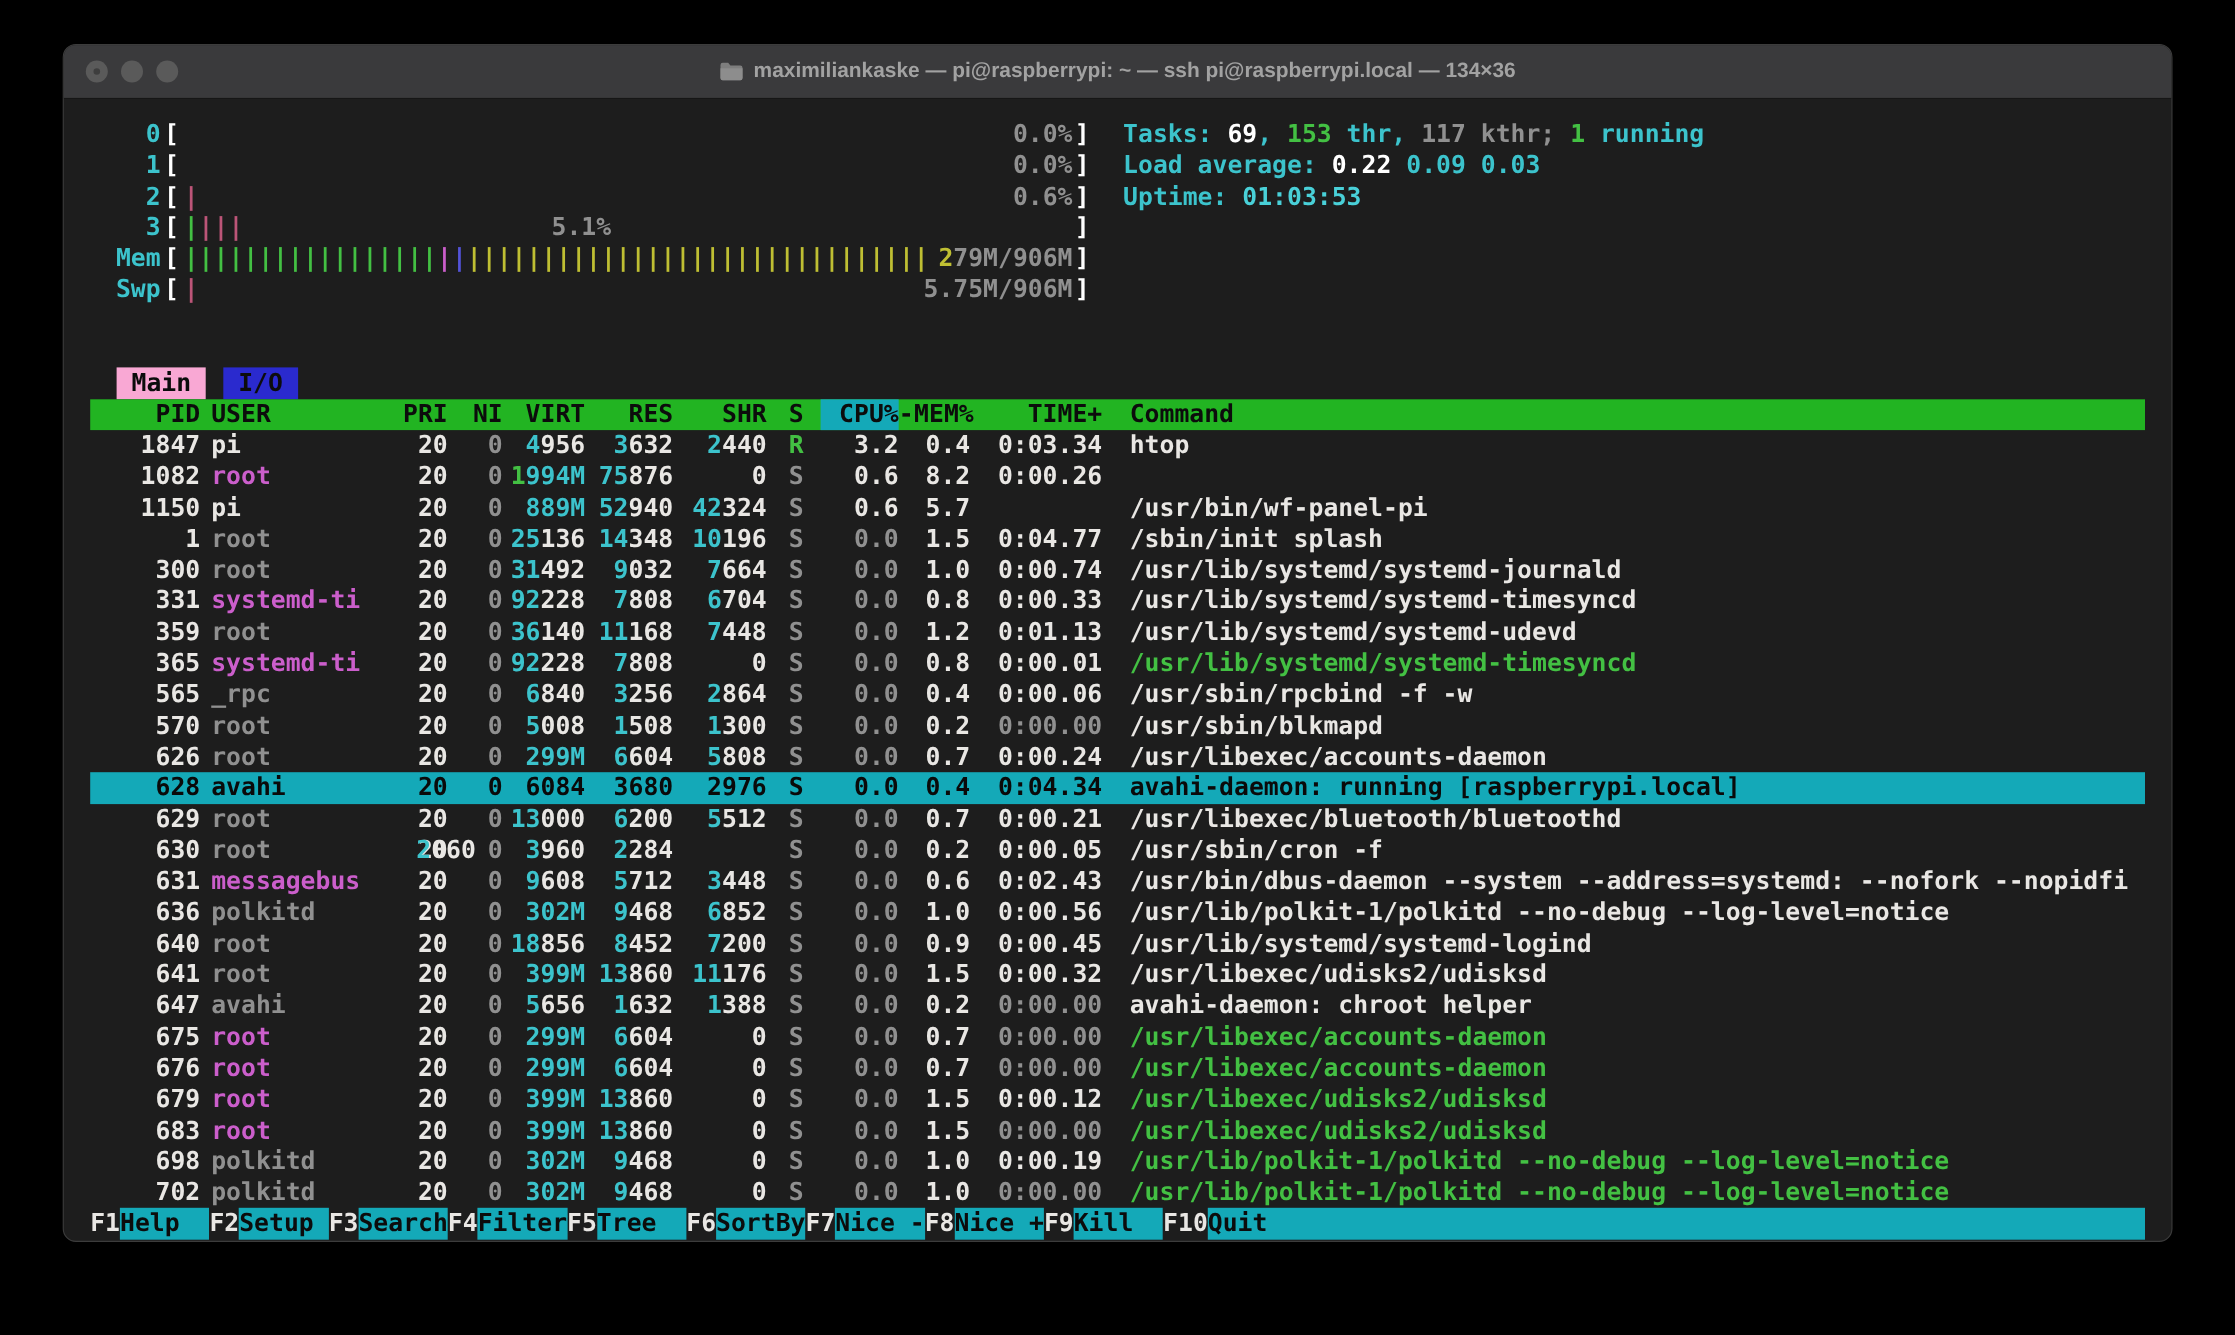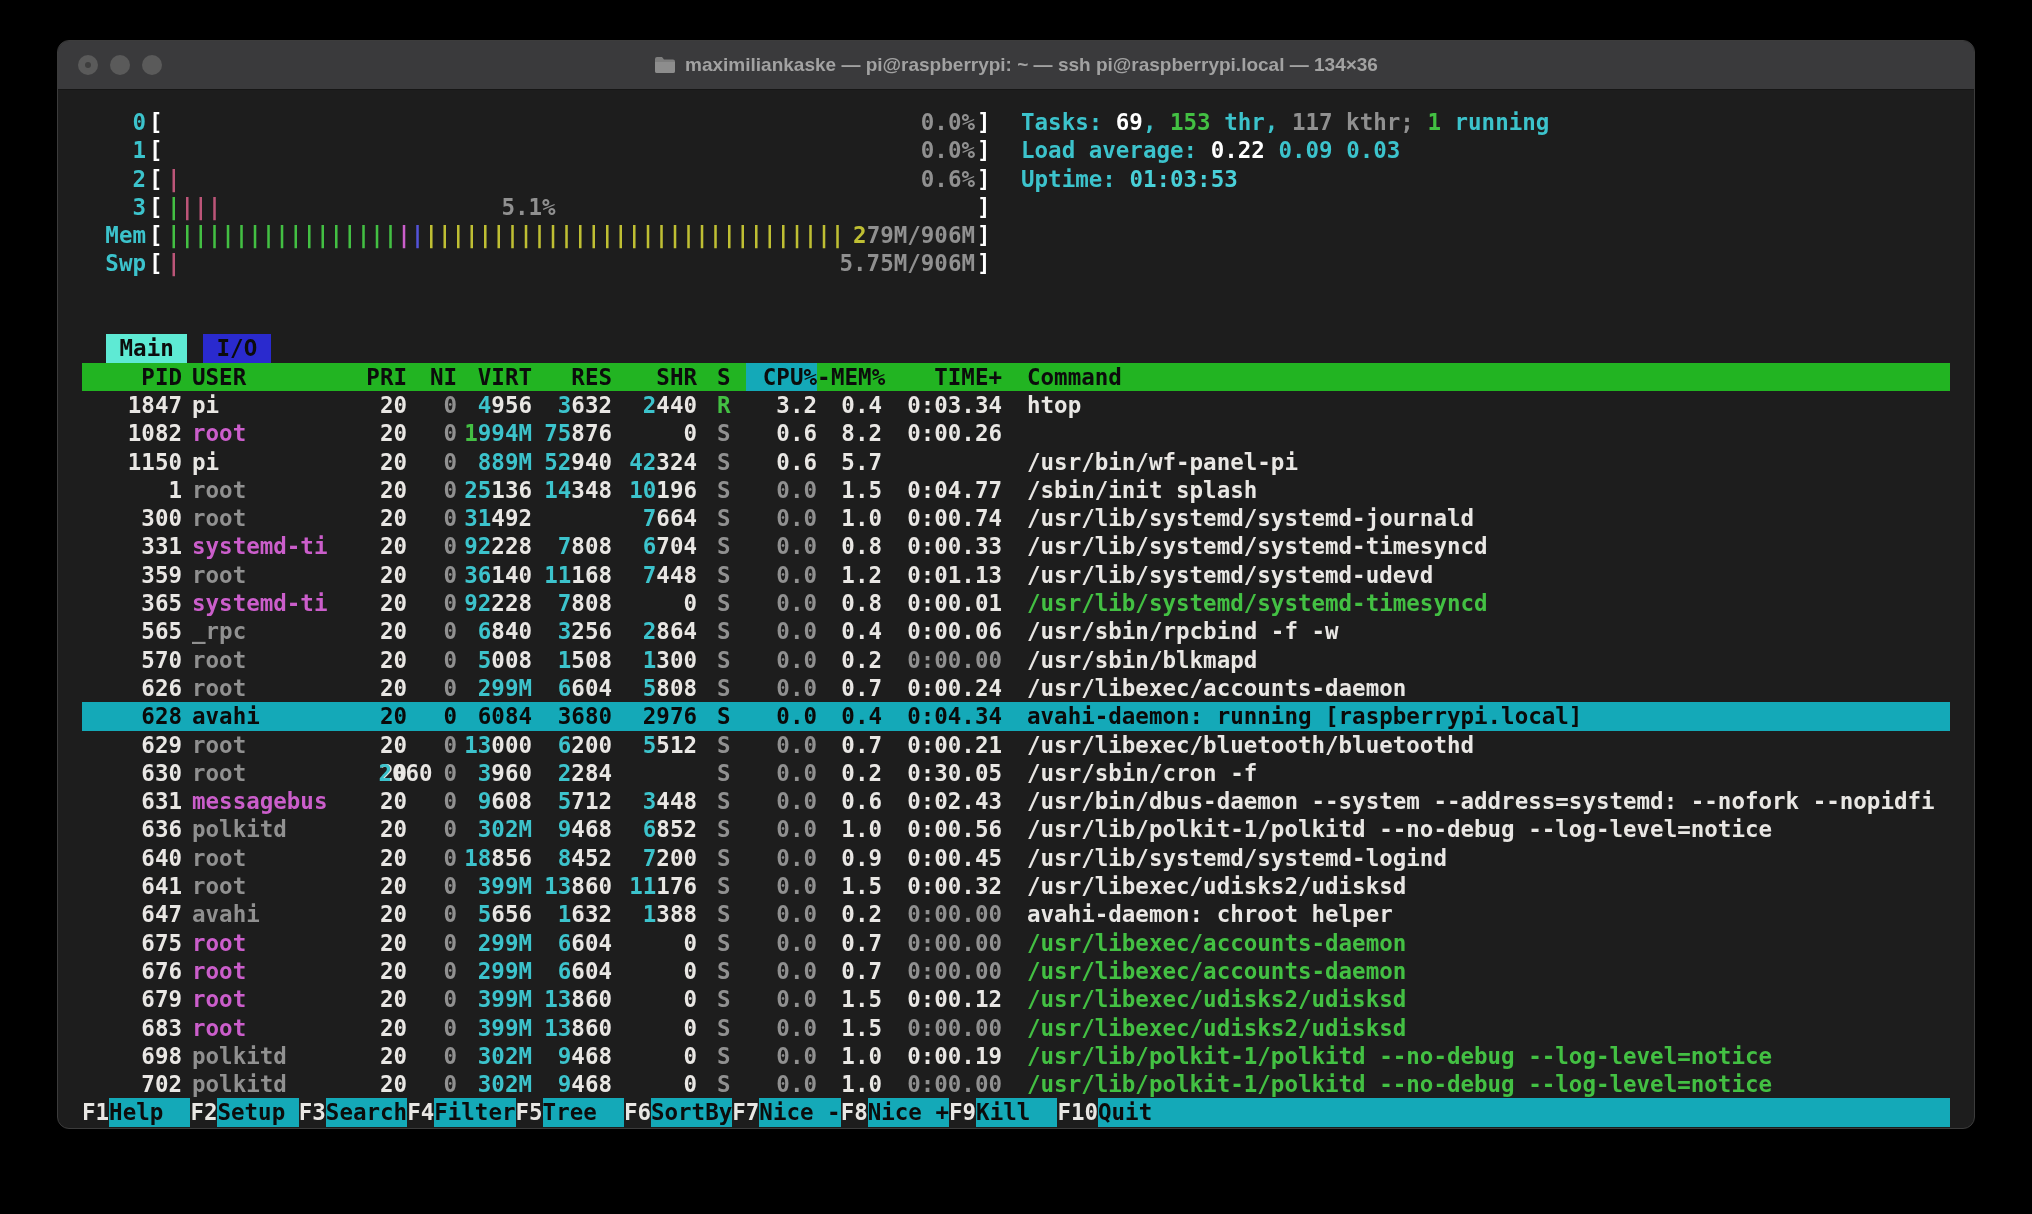--- a/index.html
+++ b/index.html
@@ -92,21 +92,21 @@
         <div class="trow">
           <span class="c-cyan" style="position: absolute; top: 0px; left: 0px; width: 64px; text-align: right;">Swp</span>
           <span class="c-whiteb" style="position: absolute; top: 0px; left: 67px;">[</span>
           <span style="position: absolute; top: 0px; left: 85px;"><span class="c-red">|</span></span>
           <span style="position: absolute; top: 0px; left: 0px; width: 893px; text-align: right;"><span class="c-gray">5.75M/906M</span></span>
           <span class="c-whiteb" style="position: absolute; top: 0px; left: 895px;">]</span>
         </div>
         <div class="trow"></div>
         <div class="trow"></div>
         <div class="trow">
-          <span class="c-black" style="position: absolute; top: 0px; left: 24px; background: #5eead4;"> Main </span>
+          <span class="c-black" style="position: absolute; top: 0px; left: 24px; background: #f9a8d4;"> Main </span>
           <span class="c-black" style="position: absolute; top: 0px; left: 121px; background: rgb(42, 42, 206);"> I/O </span>
         </div>
         <div class="trow hdr">
           <span class="c-black" style="position: absolute; top: 0px; left: 0px; width: 100px; text-align: right;">PID</span>
           <span class="c-black" style="position: absolute; top: 0px; left: 110px;">USER</span>
           <span class="c-black" style="position: absolute; top: 0px; left: 0px; width: 325px; text-align: right;">PRI</span>
           <span class="c-black" style="position: absolute; top: 0px; left: 0px; width: 375px; text-align: right;">NI</span>
           <span class="c-black" style="position: absolute; top: 0px; left: 0px; width: 450px; text-align: right;">VIRT</span>
           <span class="c-black" style="position: absolute; top: 0px; left: 0px; width: 530px; text-align: right;">RES</span>
           <span class="c-black" style="position: absolute; top: 0px; left: 0px; width: 615px; text-align: right;">SHR</span>
@@ -170,20 +170,21 @@
           <span class="c-white" style="position: absolute; top: 0px; left: 0px; width: 800px; text-align: right;">1.5</span>
           <span class="c-white" style="position: absolute; top: 0px; left: 0px; width: 920px; text-align: right;">0:04.77</span>
           <span class="c-white" style="position: absolute; top: 0px; left: 945px;">/sbin/init splash</span>
         </div>
         <div class="trow">
           <span class="c-white" style="position: absolute; top: 0px; left: 0px; width: 100px; text-align: right;">300</span>
           <span class="c-gray" style="position: absolute; top: 0px; left: 110px;">root</span>
           <span class="c-white" style="position: absolute; top: 0px; left: 0px; width: 325px; text-align: right;">20</span>
           <span class="c-gray" style="position: absolute; top: 0px; left: 0px; width: 375px; text-align: right;">0</span>
           <span style="position: absolute; top: 0px; left: 0px; width: 450px; text-align: right;"><span class="c-cyan">31</span><span class="c-white">492</span></span>
+          <span style="position: absolute; top: 0px; left: 0px; width: 530px; text-align: right;"><span class="c-cyan">9</span><span class="c-white">032</span></span>
           <span style="position: absolute; top: 0px; left: 0px; width: 615px; text-align: right;"><span class="c-cyan">7</span><span class="c-white">664</span></span>
           <span class="c-gray" style="position: absolute; top: 0px; left: 635px;">S</span>
           <span class="c-gray" style="position: absolute; top: 0px; left: 0px; width: 735px; text-align: right;">0.0</span>
           <span class="c-white" style="position: absolute; top: 0px; left: 0px; width: 800px; text-align: right;">1.0</span>
           <span class="c-white" style="position: absolute; top: 0px; left: 0px; width: 920px; text-align: right;">0:00.74</span>
           <span class="c-white" style="position: absolute; top: 0px; left: 945px;">/usr/lib/systemd/systemd-journald</span>
         </div>
         <div class="trow">
           <span class="c-white" style="position: absolute; top: 0px; left: 0px; width: 100px; text-align: right;">331</span>
           <span class="c-magenta" style="position: absolute; top: 0px; left: 110px;">systemd-ti</span>
@@ -300,21 +301,21 @@
           <span class="c-white" style="position: absolute; top: 0px; left: 0px; width: 100px; text-align: right;">630</span>
           <span class="c-gray" style="position: absolute; top: 0px; left: 110px;">root</span>
           <span class="c-white" style="position: absolute; top: 0px; left: 0px; width: 325px; text-align: right;">20</span>
           <span class="c-gray" style="position: absolute; top: 0px; left: 0px; width: 375px; text-align: right;">0</span>
           <span style="position: absolute; top: 0px; left: 0px; width: 450px; text-align: right;"><span class="c-cyan">3</span><span class="c-white">960</span></span>
           <span style="position: absolute; top: 0px; left: 0px; width: 530px; text-align: right;"><span class="c-cyan">2</span><span class="c-white">284</span></span>
           <span style="position: absolute; top: 0px; left: 16px; width: 615px; text-align: center;"><span class="c-cyan">2</span><span class="c-white">060</span></span>
           <span class="c-gray" style="position: absolute; top: 0px; left: 635px;">S</span>
           <span class="c-gray" style="position: absolute; top: 0px; left: 0px; width: 735px; text-align: right;">0.0</span>
           <span class="c-white" style="position: absolute; top: 0px; left: 0px; width: 800px; text-align: right;">0.2</span>
-          <span class="c-white" style="position: absolute; top: 0px; left: 0px; width: 920px; text-align: right;">0:30.05</span>
+          <span class="c-white" style="position: absolute; top: 0px; left: 0px; width: 920px; text-align: right;">0:00.05</span>
           <span class="c-white" style="position: absolute; top: 0px; left: 945px;">/usr/sbin/cron -f</span>
         </div>
         <div class="trow">
           <span class="c-white" style="position: absolute; top: 0px; left: 0px; width: 100px; text-align: right;">631</span>
           <span class="c-magenta" style="position: absolute; top: 0px; left: 110px;">messagebus</span>
           <span class="c-white" style="position: absolute; top: 0px; left: 0px; width: 325px; text-align: right;">20</span>
           <span class="c-gray" style="position: absolute; top: 0px; left: 0px; width: 375px; text-align: right;">0</span>
           <span style="position: absolute; top: 0px; left: 0px; width: 450px; text-align: right;"><span class="c-cyan">9</span><span class="c-white">608</span></span>
           <span style="position: absolute; top: 0px; left: 0px; width: 530px; text-align: right;"><span class="c-cyan">5</span><span class="c-white">712</span></span>
           <span style="position: absolute; top: 0px; left: 0px; width: 615px; text-align: right;"><span class="c-cyan">3</span><span class="c-white">448</span></span>

